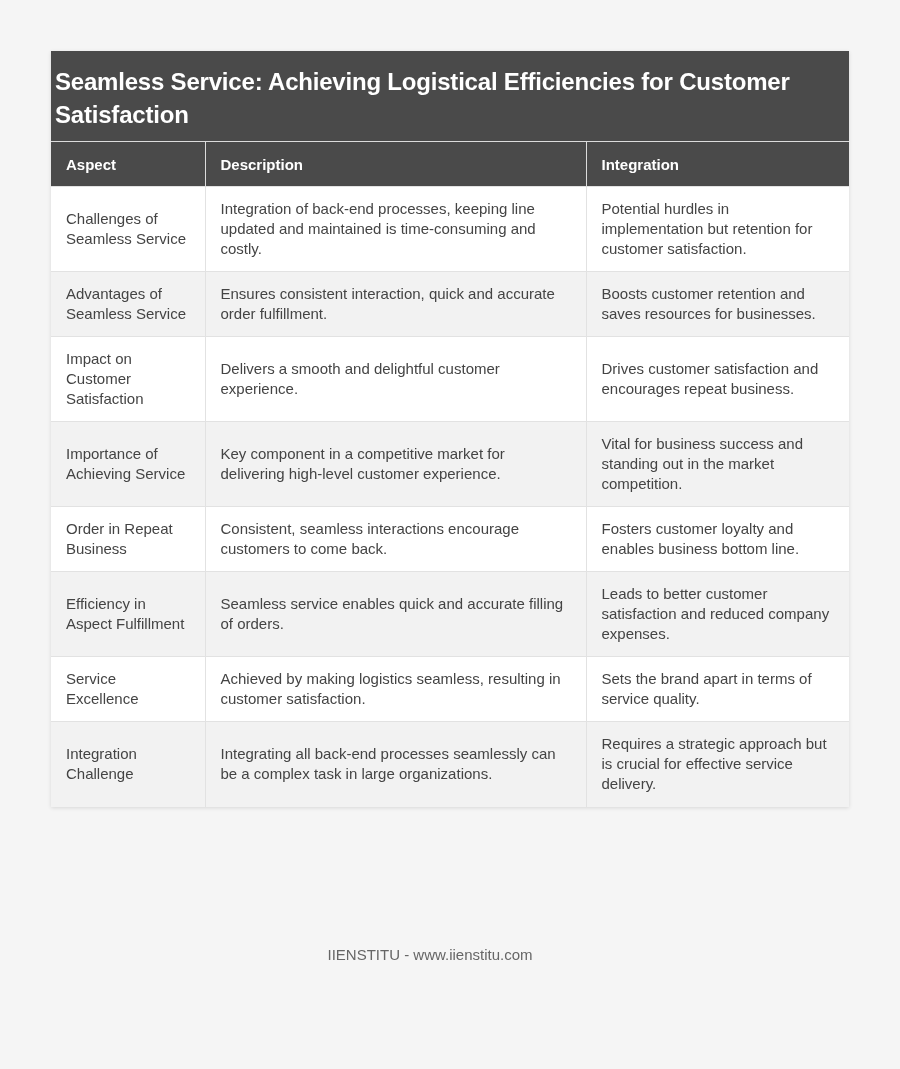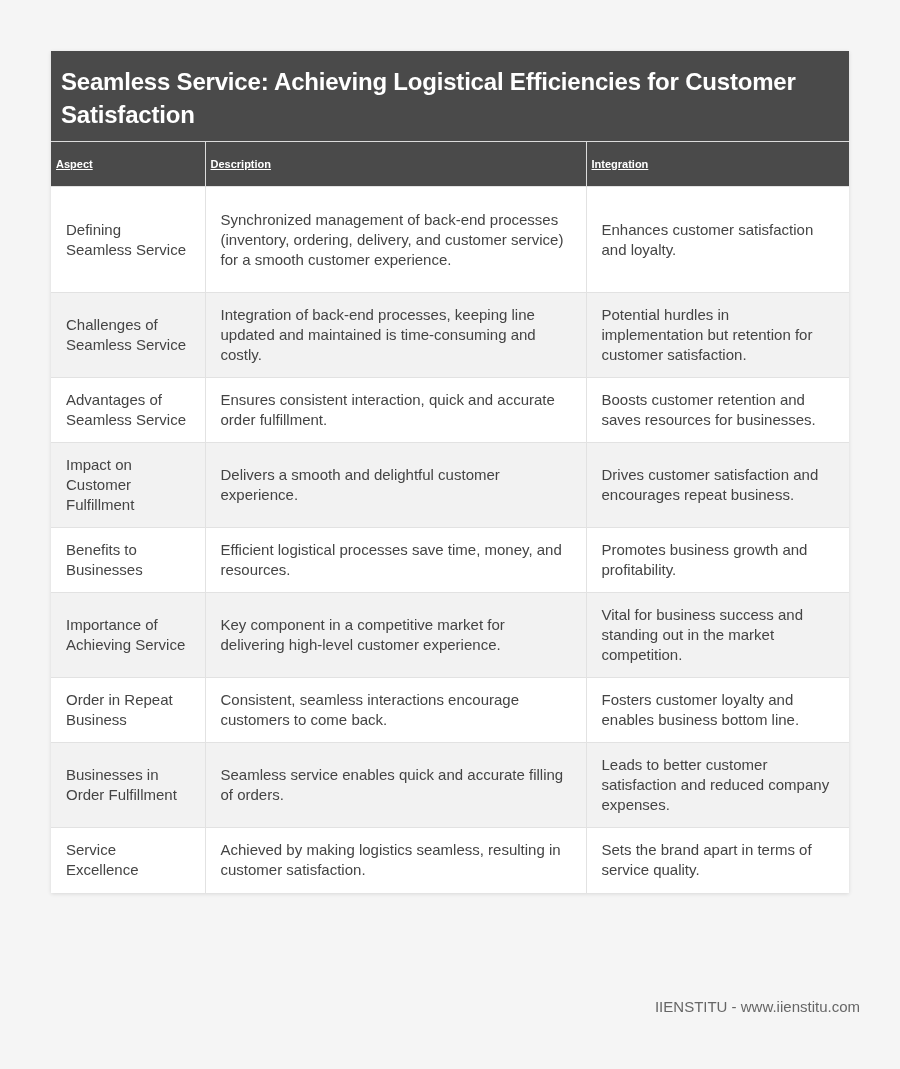--- a/index.html
+++ b/index.html
@@ -20,63 +20,62 @@
     width: 798px;
     background: #ffffff;
     box-shadow: 0 1px 4px rgba(0,0,0,0.12);
   }
   .title-band {
     background: #4a4a4a;
     color: #ffffff;
     font-weight: bold;
     font-size: 24px;
     line-height: 33px;
-    padding: 14px 15px 13px 10px;
+    padding: 14px 15px 13px 4px;
     height: 63px;
     border-bottom: 1px solid #dcdcdc;
     letter-spacing: -0.2px;
   }
   table {
     width: 798px;
     border-collapse: collapse;
     table-layout: fixed;
   }
   col.c1 { width: 154px; }
   col.c2 { width: 381px; }
   col.c3 { width: 263px; }
   thead th {
     background: #4a4a4a;
     color: #ffffff;
     font-weight: bold;
-    font-size: 11px;
+    font-size: 15px;
     text-align: left;
     height: 44px;
-    padding: 0 5px;
+    padding: 0 15px;
     border-right: 1px solid #dcdcdc;
-    text-decoration: underline;
   }
   thead th:last-child { border-right: none; }
   tbody td {
     font-size: 15px;
     line-height: 20px;
     color: #444444;
     padding: 12px 15px;
     vertical-align: middle;
     border-right: 1px solid #e2e2e2;
     border-top: 1px solid #e2e2e2;
   }
   tbody td:last-child { border-right: none; }
   tbody tr:nth-child(even) td { background: #f2f2f2; }
   tbody tr:nth-child(odd) td { background: #ffffff; }
   .footer {
     position: absolute;
-    top: 998px;
+    top: 946px;
     left: 0;
     width: 860px;
-    text-align: right;
+    text-align: center;
     font-size: 15px;
     color: #666666;
   }
 </style>
 </head>
 <body>
 
 <div class="card">
   <div class="title-band">Seamless Service: Achieving Logistical Efficiencies for Customer Satisfaction</div>
   <table>
@@ -86,62 +85,57 @@
         <col class="c3">
       </colgroup>
     <thead>
       <tr>
         <th>Aspect</th>
         <th>Description</th>
         <th>Integration</th>
       </tr>
     </thead>
     <tbody>
-      <tr style="height:106px">
-        <td>Defining Seamless Service</td>
-        <td>Synchronized management of back-end processes (inventory, ordering, delivery, and customer service) for a smooth customer experience.</td>
-        <td>Enhances customer satisfaction and loyalty.</td>
-      </tr>
       <tr style="height:85px">
         <td>Challenges of Seamless Service</td>
         <td>Integration of back-end processes, keeping line updated and maintained is time-consuming and costly.</td>
         <td>Potential hurdles in implementation but retention for customer satisfaction.</td>
       </tr>
       <tr style="height:65px">
         <td>Advantages of Seamless Service</td>
         <td>Ensures consistent interaction, quick and accurate order fulfillment.</td>
         <td>Boosts customer retention and saves resources for businesses.</td>
       </tr>
       <tr style="height:85px">
-        <td>Impact on Customer Fulfillment</td>
+        <td>Impact on Customer Satisfaction</td>
         <td>Delivers a smooth and delightful customer experience.</td>
         <td>Drives customer satisfaction and encourages repeat business.</td>
-      </tr>
-      <tr style="height:65px">
-        <td>Benefits to Businesses</td>
-        <td>Efficient logistical processes save time, money, and resources.</td>
-        <td>Promotes business growth and profitability.</td>
       </tr>
       <tr style="height:85px">
         <td>Importance of Achieving Service</td>
         <td>Key component in a competitive market for delivering high-level customer experience.</td>
         <td>Vital for business success and standing out in the market competition.</td>
       </tr>
       <tr style="height:65px">
         <td>Order in Repeat Business</td>
         <td>Consistent, seamless interactions encourage customers to come back.</td>
         <td>Fosters customer loyalty and enables business bottom line.</td>
       </tr>
       <tr style="height:85px">
-        <td>Businesses in Order Fulfillment</td>
+        <td>Efficiency in Aspect Fulfillment</td>
         <td>Seamless service enables quick and accurate filling of orders.</td>
         <td>Leads to better customer satisfaction and reduced company expenses.</td>
       </tr>
       <tr style="height:65px">
         <td>Service Excellence</td>
         <td>Achieved by making logistics seamless, resulting in customer satisfaction.</td>
         <td>Sets the brand apart in terms of service quality.</td>
       </tr>
+      <tr style="height:85px">
+        <td>Integration Challenge</td>
+        <td>Integrating all back-end processes seamlessly can be a complex task in large organizations.</td>
+        <td>Requires a strategic approach but is crucial for effective service delivery.</td>
+      </tr>
     </tbody>
   </table>
 </div>
 
 <div class="footer">IIENSTITU - www.iienstitu.com</div>
 
 </body></html>

